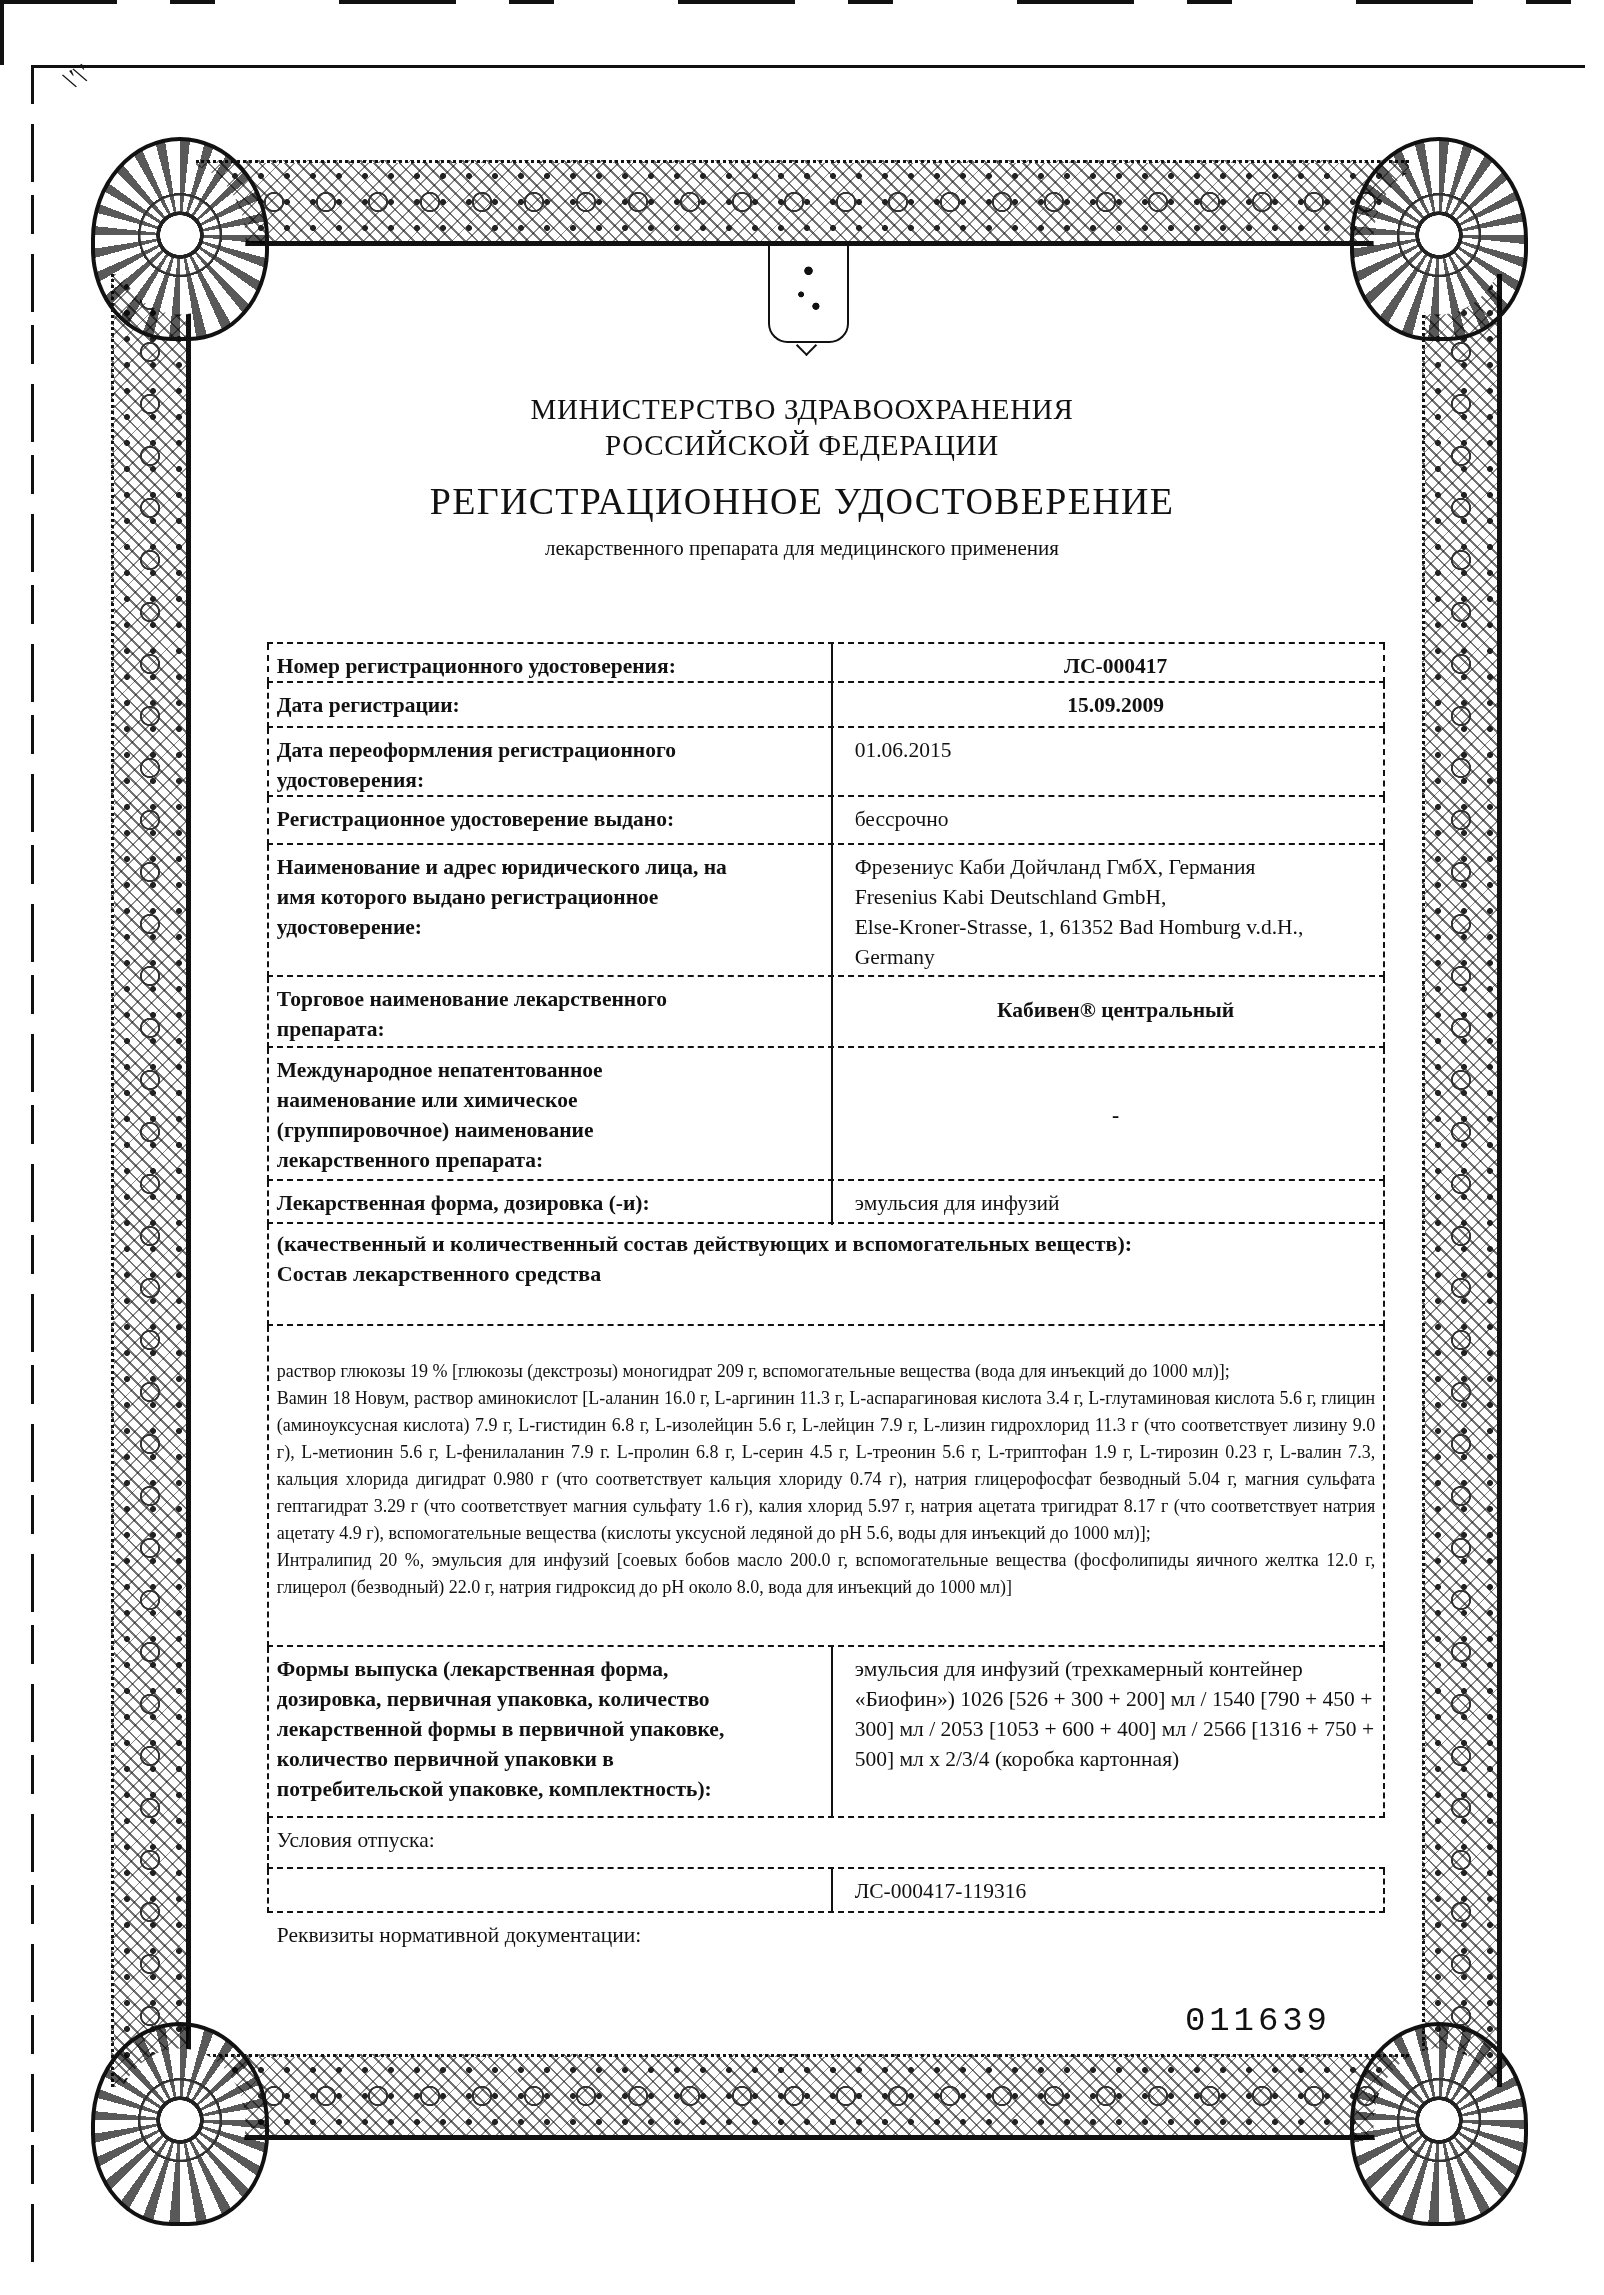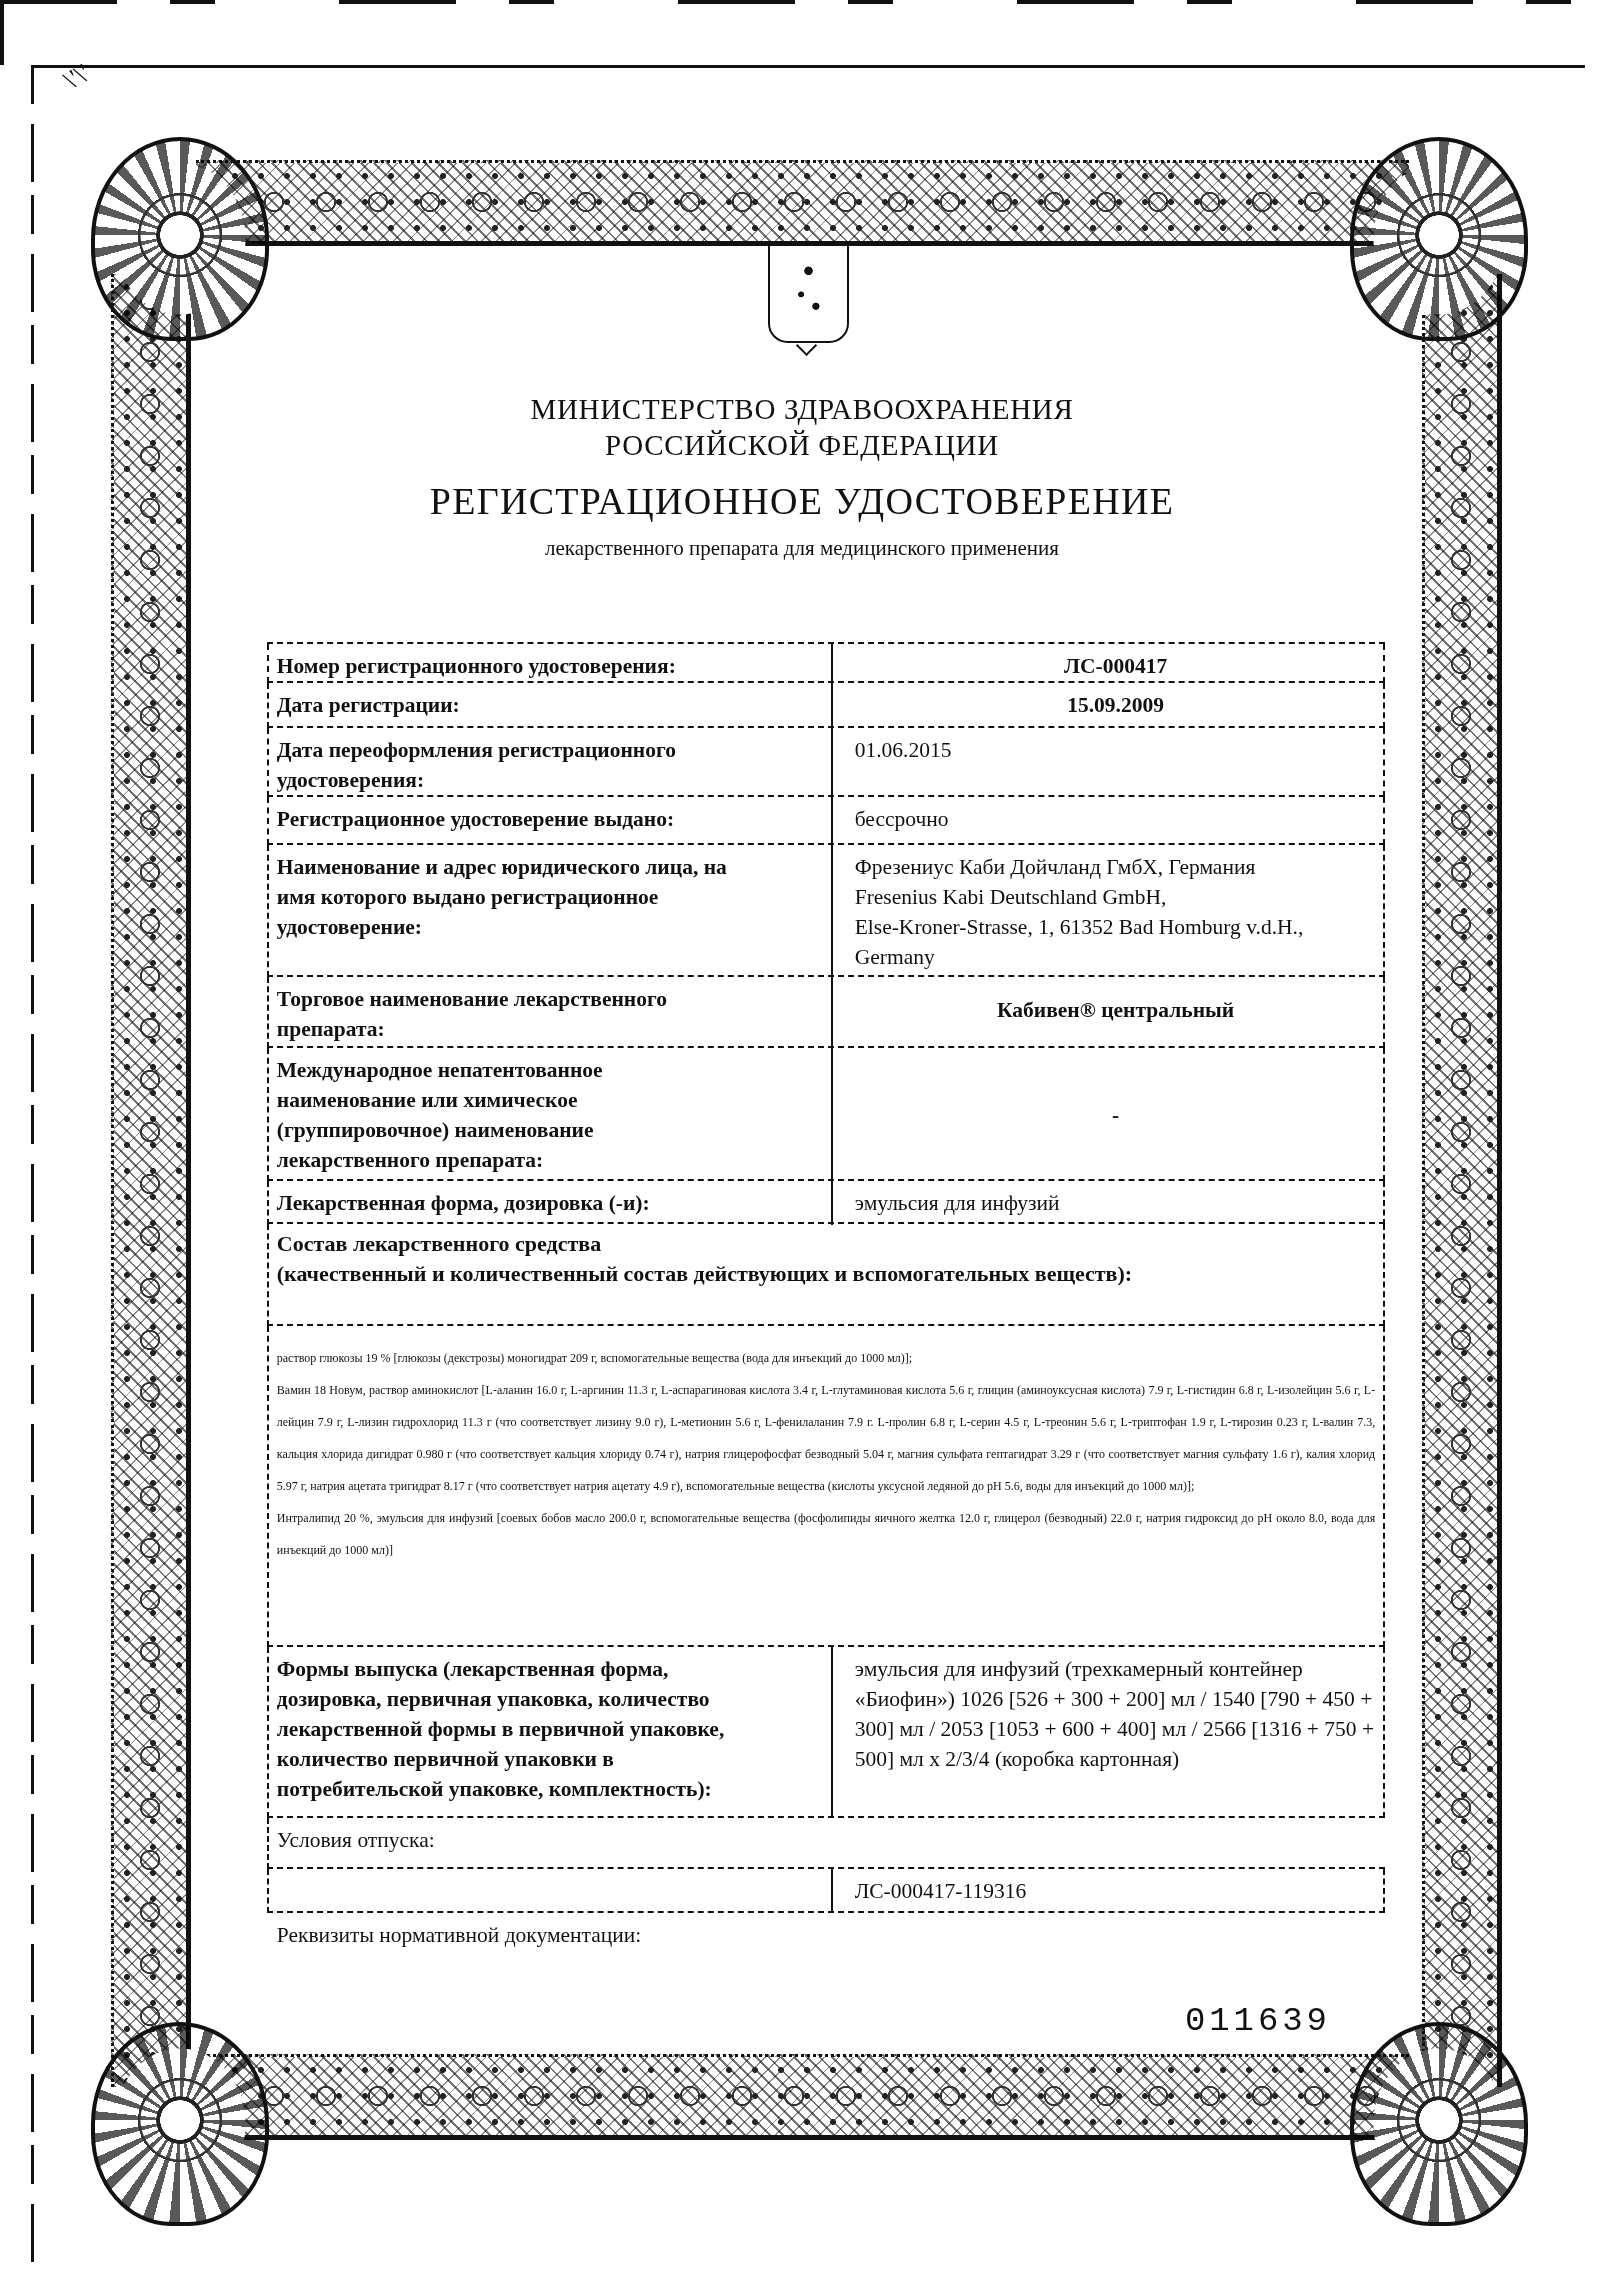--- a/index.html
+++ b/index.html
@@ -68,21 +68,21 @@
   .table { left: 267px; top: 642px; width: 1118px; }
   .row { position: absolute; left: 0; width: 1118px; border-top: 2.6px dashed #111; }
   .row .lc, .row .rc { position: absolute; top: 0; bottom: 0; box-sizing: border-box; }
   .row .lc { left: 0; width: 564px; padding: 6.5px 6.5px 0 7.8px; border-left: 2px dashed #111; }
   .row .rc { left: 564px; width: 554px; padding: 6.5px 6.5px 0 11.7px; border-left: 2px solid #111; border-right: 2px dashed #111; }
   .lbl { font-family: "Liberation Serif", serif; font-weight: bold; font-size: 21.5px; line-height: 30px; white-space: pre-line; }
   .val { font-size: 21.5px; line-height: 30px; white-space: pre-line; margin-left: 10px; }
   .val.center { text-align: center; font-weight: bold; }
   .full { position: absolute; left: 0; width: 1118px; box-sizing: border-box; border-left: 2px dashed #111; border-right: 2px dashed #111; padding: 5.2px 7.8px; }
   .comp-head { font-weight: bold; font-size: 22px; line-height: 30px; }
-  .comp-text { font-size: 12px; line-height: 32px; text-align: justify; }
+  .comp-text { font-size: 18px; line-height: 27px; text-align: justify; margin-top: 16px; }
   .bottom-line { position: absolute; left: 0; width: 1118px; border-top: 2.6px dashed #111; }
 
   .serial { left: 1185px; top: 2002px; font-family: "Liberation Mono", "DejaVu Sans Mono", monospace; font-size: 34px; letter-spacing: 3.9px; }
   .corner-mark { left: 65px; top: 62px; font-size: 26px; transform: rotate(-30deg); }
 </style>
 </head>
 <body>
 
 <div class="abs scan-edge-top"></div>
 <div class="abs scan-edge-left"></div>
@@ -179,22 +179,22 @@
     <div class="lc">
         <div class="lbl">Лекарственная форма, дозировка (-и):</div>
       </div>
     <div class="rc">
         <div class="val">эмульсия для инфузий</div>
       </div>
   </div>
 
   <div class="row" style="top:580px; height:102px;">
     <div class="full" style="top:0; height:102px;">
+      <div class="comp-head">(качественный и количественный состав действующих и вспомогательных веществ):</div>
       <div class="comp-head">Состав лекарственного средства</div>
-      <div class="comp-head">(качественный и количественный состав действующих и вспомогательных веществ):</div>
     </div>
   </div>
 
   <div class="row" style="top:682px; height:321px;">
     <div class="full" style="top:0; height:321px; white-space: pre-line;">
       <div class="comp-text">раствор глюкозы 19 % [глюкозы (декстрозы) моногидрат 209 г, вспомогательные вещества (вода для инъекций до 1000 мл)];
 Вамин 18 Новум, раствор аминокислот [L-аланин 16.0 г, L-аргинин 11.3 г, L-аспарагиновая кислота 3.4 г, L-глутаминовая кислота 5.6 г, глицин (аминоуксусная кислота) 7.9 г, L-гистидин 6.8 г, L-изолейцин 5.6 г, L-лейцин 7.9 г, L-лизин гидрохлорид 11.3 г (что соответствует лизину 9.0 г), L-метионин 5.6 г, L-фенилаланин 7.9 г. L-пролин 6.8 г, L-серин 4.5 г, L-треонин 5.6 г, L-триптофан 1.9 г, L-тирозин 0.23 г, L-валин 7.3, кальция хлорида дигидрат 0.980 г (что соответствует кальция хлориду 0.74 г), натрия глицерофосфат безводный 5.04 г, магния сульфата гептагидрат 3.29 г (что соответствует магния сульфату 1.6 г), калия хлорид 5.97 г, натрия ацетата тригидрат 8.17 г (что соответствует натрия ацетату 4.9 г), вспомогательные вещества (кислоты уксусной ледяной до pH 5.6, воды для инъекций до 1000 мл)];
 Интралипид 20 %, эмульсия для инфузий [соевых бобов масло 200.0 г, вспомогательные вещества (фосфолипиды яичного желтка 12.0 г, глицерол (безводный) 22.0 г, натрия гидроксид до pH около 8.0, вода для инъекций до 1000 мл)]</div>
     </div>
   </div>

